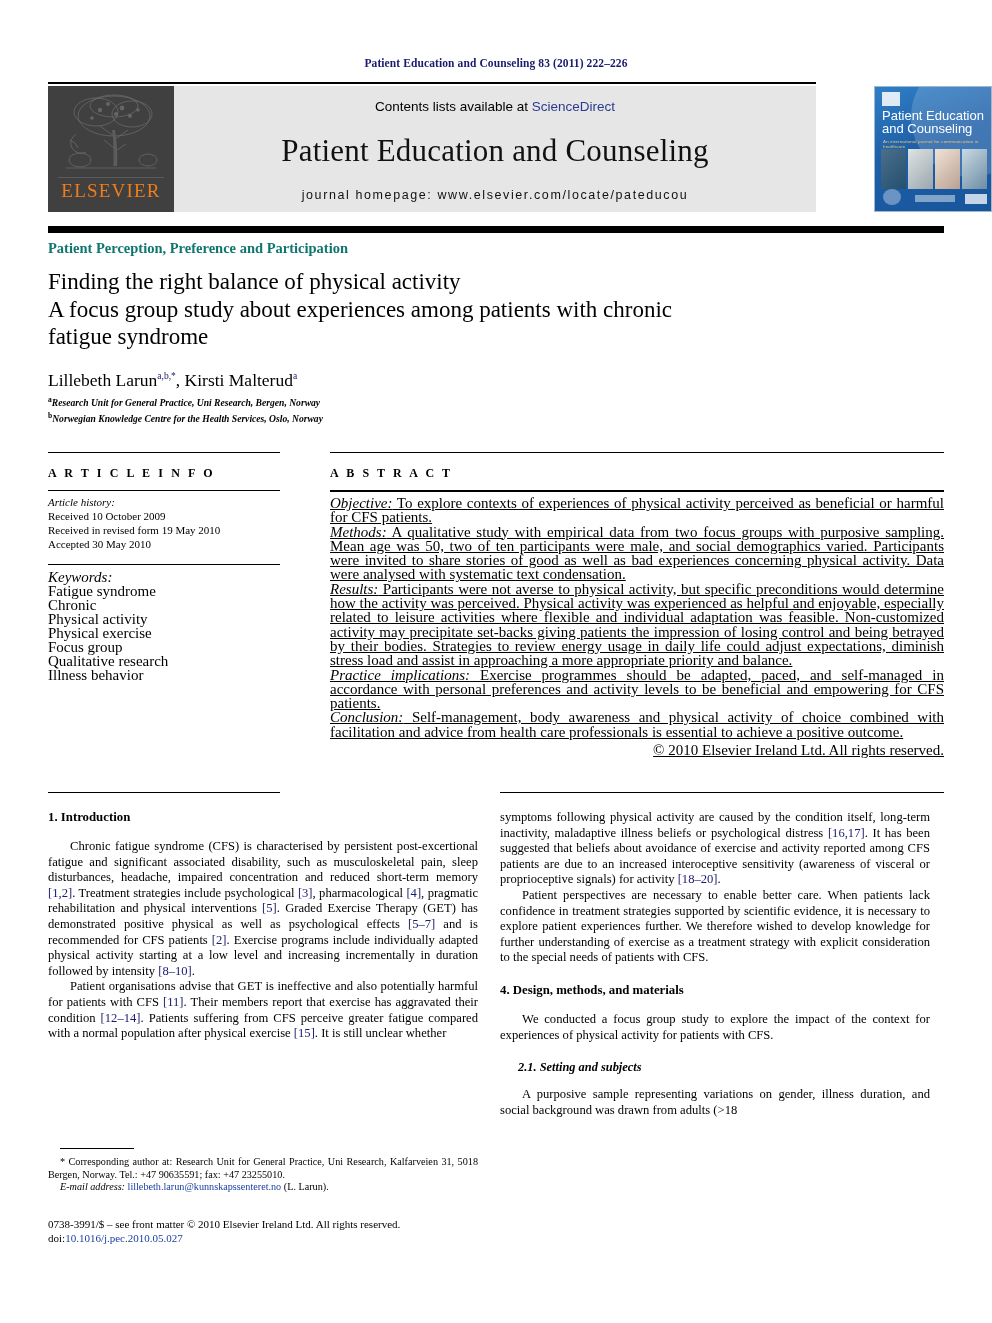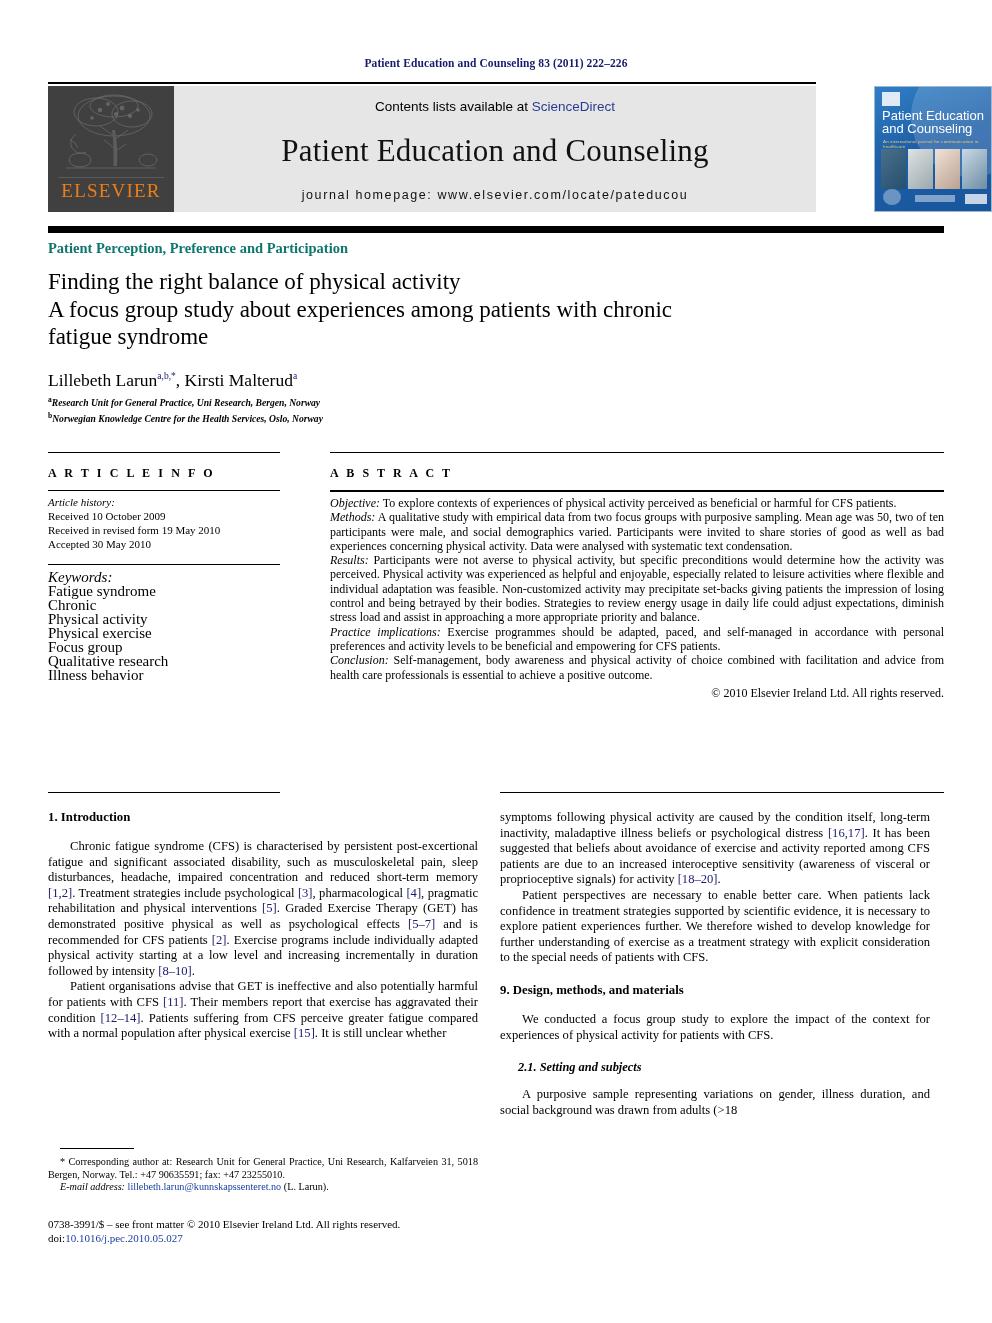--- a/index.html
+++ b/index.html
@@ -290,24 +290,25 @@
     color: #000;
   }
   .keywords .lbl { font-style: italic; }
 
   
   .abstract {
     position: absolute;
     left: 330px; top: 496px;
     width: 614px;
     font-family: "Liberation Serif", serif;
-    font-size: 12px;
+    font-size: 15px;
     line-height: 14.3px;
     text-align: justify;
     color: #000;
+    text-decoration: underline;
   }
   .abstract p { margin: 0; }
   .abstract .alab { font-style: italic; }
   .copyright-line {
     text-align: right;
     margin-top: 4px !important;
   }
 
   
   .rule-body-left  { left: 48px;  top: 792px; width: 232px; height: 1.4px; }
@@ -514,21 +515,21 @@
 
   <div class="body-col col-left">
     <h2>1. Introduction</h2>
     <p><span>Chronic fatigue syndrome (CFS) is characterised by persistent post-excertional fatigue and significant associated disability, such as musculoskeletal pain, sleep disturbances, headache, impaired concentration and reduced short-term memory </span><span class="ref">[1,2]</span><span>. Treatment strategies include psychological </span><span class="ref">[3]</span><span>, pharmacological </span><span class="ref">[4]</span><span>, pragmatic rehabilitation and physical interventions </span><span class="ref">[5]</span><span>. Graded Exercise Therapy (GET) has demonstrated positive physical as well as psychological effects </span><span class="ref">[5–7]</span><span> and is recommended for CFS patients </span><span class="ref">[2]</span><span>. Exercise programs include individually adapted physical activity starting at a low level and increasing incrementally in duration followed by intensity </span><span class="ref">[8–10]</span><span>.</span></p>
     <p><span>Patient organisations advise that GET is ineffective and also potentially harmful for patients with CFS </span><span class="ref">[11]</span><span>. Their members report that exercise has aggravated their condition </span><span class="ref">[12–14]</span><span>. Patients suffering from CFS perceive greater fatigue compared with a normal population after physical exercise </span><span class="ref">[15]</span><span>. It is still unclear whether</span></p>
   </div>
 
   <div class="body-col col-right">
     <p class="noindent"><span>symptoms following physical activity are caused by the condition itself, long-term inactivity, maladaptive illness beliefs or psychological distress </span><span class="ref">[16,17]</span><span>. It has been suggested that beliefs about avoidance of exercise and activity reported among CFS patients are due to an increased interoceptive sensitivity (awareness of visceral or proprioceptive signals) for activity </span><span class="ref">[18–20]</span><span>.</span></p>
     <p>Patient perspectives are necessary to enable better care. When patients lack confidence in treatment strategies supported by scientific evidence, it is necessary to explore patient experiences further. We therefore wished to develop knowledge for further understanding of exercise as a treatment strategy with explicit consideration to the special needs of patients with CFS.</p>
-    <h2 class="spaced">9. Design, methods, and materials</h2>
+    <h2 class="spaced">4. Design, methods, and materials</h2>
     <p>We conducted a focus group study to explore the impact of the context for experiences of physical activity for patients with CFS.</p>
     <h3>2.1. Setting and subjects</h3>
     <p>A purposive sample representing variations on gender, illness duration, and social background was drawn from adults (&gt;18</p>
   </div>
 
   <div class="footnote-rule"></div>
   <div class="footnote">
     <p class="fn-indent"><span>*</span><span> Corresponding author at: Research Unit for General Practice, Uni Research, Kalfarveien 31, 5018 Bergen, Norway. Tel.: +47 90635591; fax: +47 23255010.</span></p>
     <p class="fn-indent"><span class="fn-lbl">E-mail address:</span><span class="link"> lillebeth.larun@kunnskapssenteret.no</span><span> (L. Larun).</span></p>
   </div>

